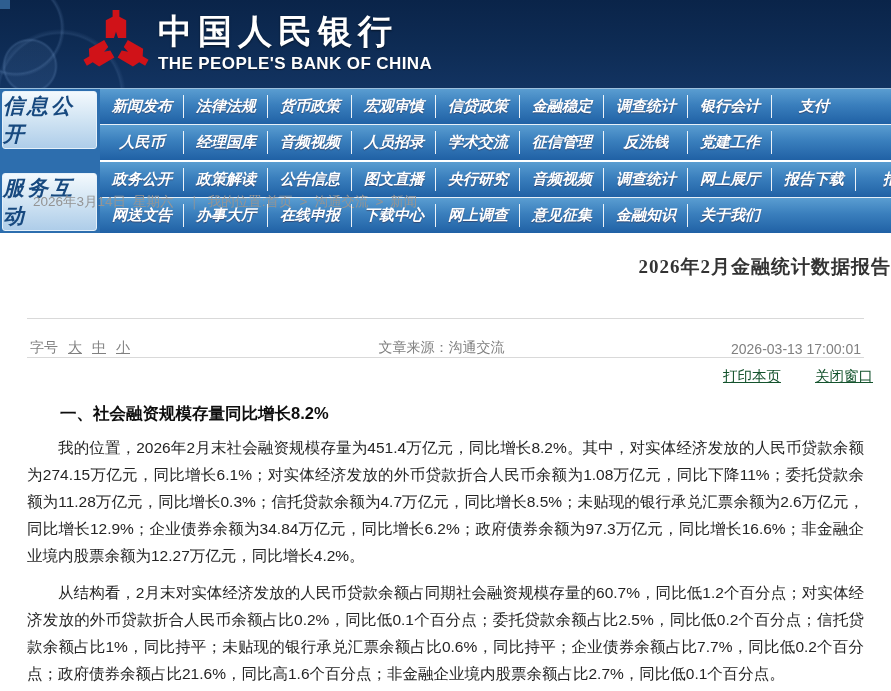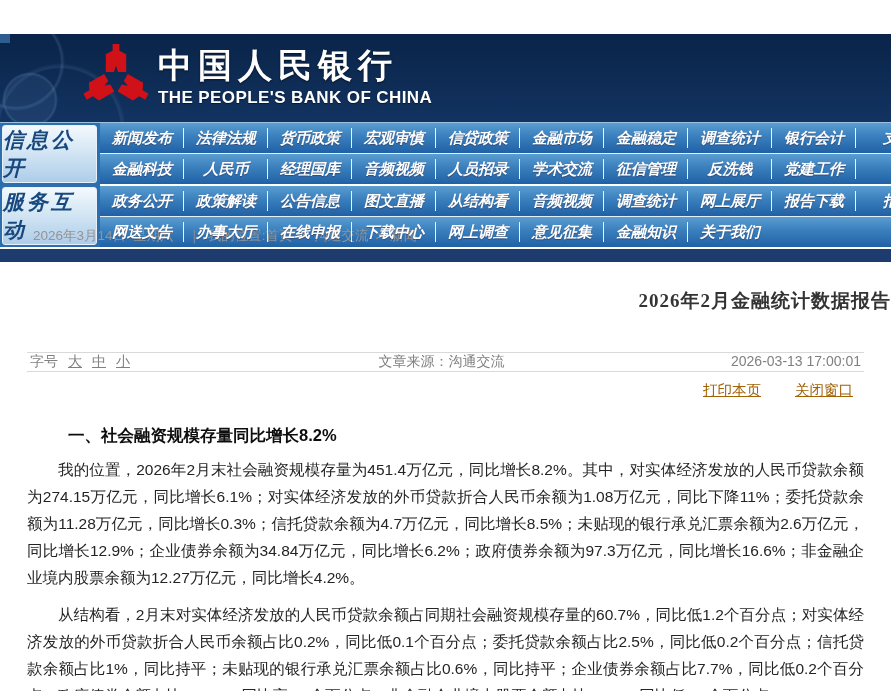--- a/index.html
+++ b/index.html
@@ -11,41 +11,40 @@
   .page{width:891px;height:691px;position:relative;background:#fff;}
 
   
   .banner{
     height:88px;position:relative;
     background:
       radial-gradient(circle 30px at 30px 66px, rgba(125,165,215,.10) 24px, rgba(125,165,215,.26) 26px, transparent 28px),
       radial-gradient(circle 50px at 16px 28px, transparent 44px, rgba(125,165,215,.20) 46px, transparent 49px),
       radial-gradient(circle 70px at 60px 95px, transparent 60px, rgba(125,165,215,.14) 62px, transparent 66px),
       linear-gradient(180deg,#0a2449 0%,#0e2c55 55%,#123361 100%);
-    margin-top: 34px;
   }
   .banner::before{content:"";position:absolute;left:0;top:0;width:10px;height:9px;background:#35689c;opacity:.85;}
   .logo{position:absolute;left:82px;top:7px;}
   .titles{position:absolute;left:158px;top:12px;color:#fff;}
   .cn-title{
     font-family:"Liberation Serif",serif;font-weight:bold;
     font-size:34px;letter-spacing:6px;line-height:40px;white-space:nowrap;
     text-shadow:0 1px 2px rgba(0,0,0,.55);
   }
   .en-title{
     font-weight:bold;font-size:17px;letter-spacing:.4px;line-height:20px;margin-top:2px;
     text-shadow:0 1px 1px rgba(0,0,0,.5);white-space:nowrap;
   }
 
   
   .mainnav{
     height:100px;display:grid;grid-template-columns:100px 1fr;
     background:#2d6eae;border-top:1px solid #9dc0dd;box-sizing:border-box;
   }
-  .nav-left{display:flex;flex-direction:column;background:#2d6eae;}
+  .nav-left{display:flex;flex-direction:column;background:#2d6eae;gap:20px;}
   .side-block{
     flex:1;margin:2px 3px 2px 2px;border-radius:3px;
     background:linear-gradient(180deg,#f3f9fd 0%,#d4e6f4 45%,#aecde9 100%);
     border:1px solid #e6f1fa;
     display:flex;align-items:center;justify-content:center;
     color:#17497f;font-weight:bold;font-style:italic;font-size:21px;letter-spacing:3px;
     cursor:pointer;box-sizing:border-box;
   }
   .nav-grid{display:flex;flex-direction:column;}
   .nav-row{
@@ -77,35 +76,35 @@
   .bc-link{cursor:pointer;}
   .darkbar{height:13px;background:#1d3c6d;}
 
   
   .article-title{
     margin-top:26px;text-align:right;
     font-family:"Liberation Serif",serif;
     font-size:19px;font-weight:bold;color:#333;letter-spacing:1px;
   }
   .meta{
-    margin:38px 27px 0;height:20px;box-sizing:border-box;
+    margin:38px 27px 0;height:40px;box-sizing:border-box;
     border-top:1px solid #d9d9d9;border-bottom:1px solid #d9d9d9;
-    display:flex;align-items:flex-start;position:relative;
+    display:flex;align-items:flex-end;position:relative;
     color:#808080;font-size:14px;gap:12px;
   }
   .meta-left{display:flex;align-items:center;gap:10px;padding-left:3px;}
   .size-link{text-decoration:underline;cursor:pointer;}
   .meta-center{position:absolute;left:0;right:8px;text-align:center;}
   .meta-right{margin-left:auto;padding-right:3px;}
-  .actions{margin:9px 38px 0;text-align:right;font-size:14.5px;color:#a16207;}
+  .actions{margin:9px 18px 0;text-align:right;font-size:14.5px;color:#14532d;}
   .action-link{text-decoration:underline;cursor:pointer;margin-left:30px;}
   .article{padding:16px 27px 0;color:#242424;}
   .sec-h{
     font-size:16.5px;font-weight:bold;color:#0d0d0d;
-    text-indent:2em;margin:8px;line-height:22px;
+    text-indent:2em;margin:0;line-height:22px;
   }
   .sec-h.second{margin:14px 0 0;}
   .article p{
     margin:10px 0;font-size:15.5px;line-height:27px;
     text-indent:2em;text-align:justify;
   }
 </style>
 </head>
 <body>
 
@@ -139,44 +138,42 @@
         <span>服务互动</span>
       </div>
     </div>
     <div class="nav-grid">
       <div class="nav-row">
         <div class="nav-cell">新闻发布</div>
         <div class="nav-cell">法律法规</div>
         <div class="nav-cell">货币政策</div>
         <div class="nav-cell">宏观审慎</div>
         <div class="nav-cell">信贷政策</div>
-        <div class="nav-cell">金融市场</div>
         <div class="nav-cell">金融稳定</div>
         <div class="nav-cell">调查统计</div>
         <div class="nav-cell">银行会计</div>
         <div class="nav-cell nosep">支付</div>
       </div>
       <div class="nav-row block-end">
-        <div class="nav-cell">金融科技</div>
         <div class="nav-cell">人民币</div>
         <div class="nav-cell">经理国库</div>
         <div class="nav-cell">音频视频</div>
         <div class="nav-cell">人员招录</div>
         <div class="nav-cell">学术交流</div>
         <div class="nav-cell">征信管理</div>
         <div class="nav-cell">反洗钱</div>
         <div class="nav-cell">党建工作</div>
         <div class="nav-cell empty nosep"></div>
       </div>
       <div class="nav-row">
         <div class="nav-cell">政务公开</div>
         <div class="nav-cell">政策解读</div>
         <div class="nav-cell">公告信息</div>
         <div class="nav-cell">图文直播</div>
-        <div class="nav-cell">从结构看</div>
+        <div class="nav-cell">央行研究</div>
         <div class="nav-cell">音频视频</div>
         <div class="nav-cell">调查统计</div>
         <div class="nav-cell">网上展厅</div>
         <div class="nav-cell">报告下载</div>
         <div class="nav-cell nosep">报刊</div>
       </div>
       <div class="nav-row">
         <div class="nav-cell">网送文告</div>
         <div class="nav-cell">办事大厅</div>
         <div class="nav-cell">在线申报</div>

